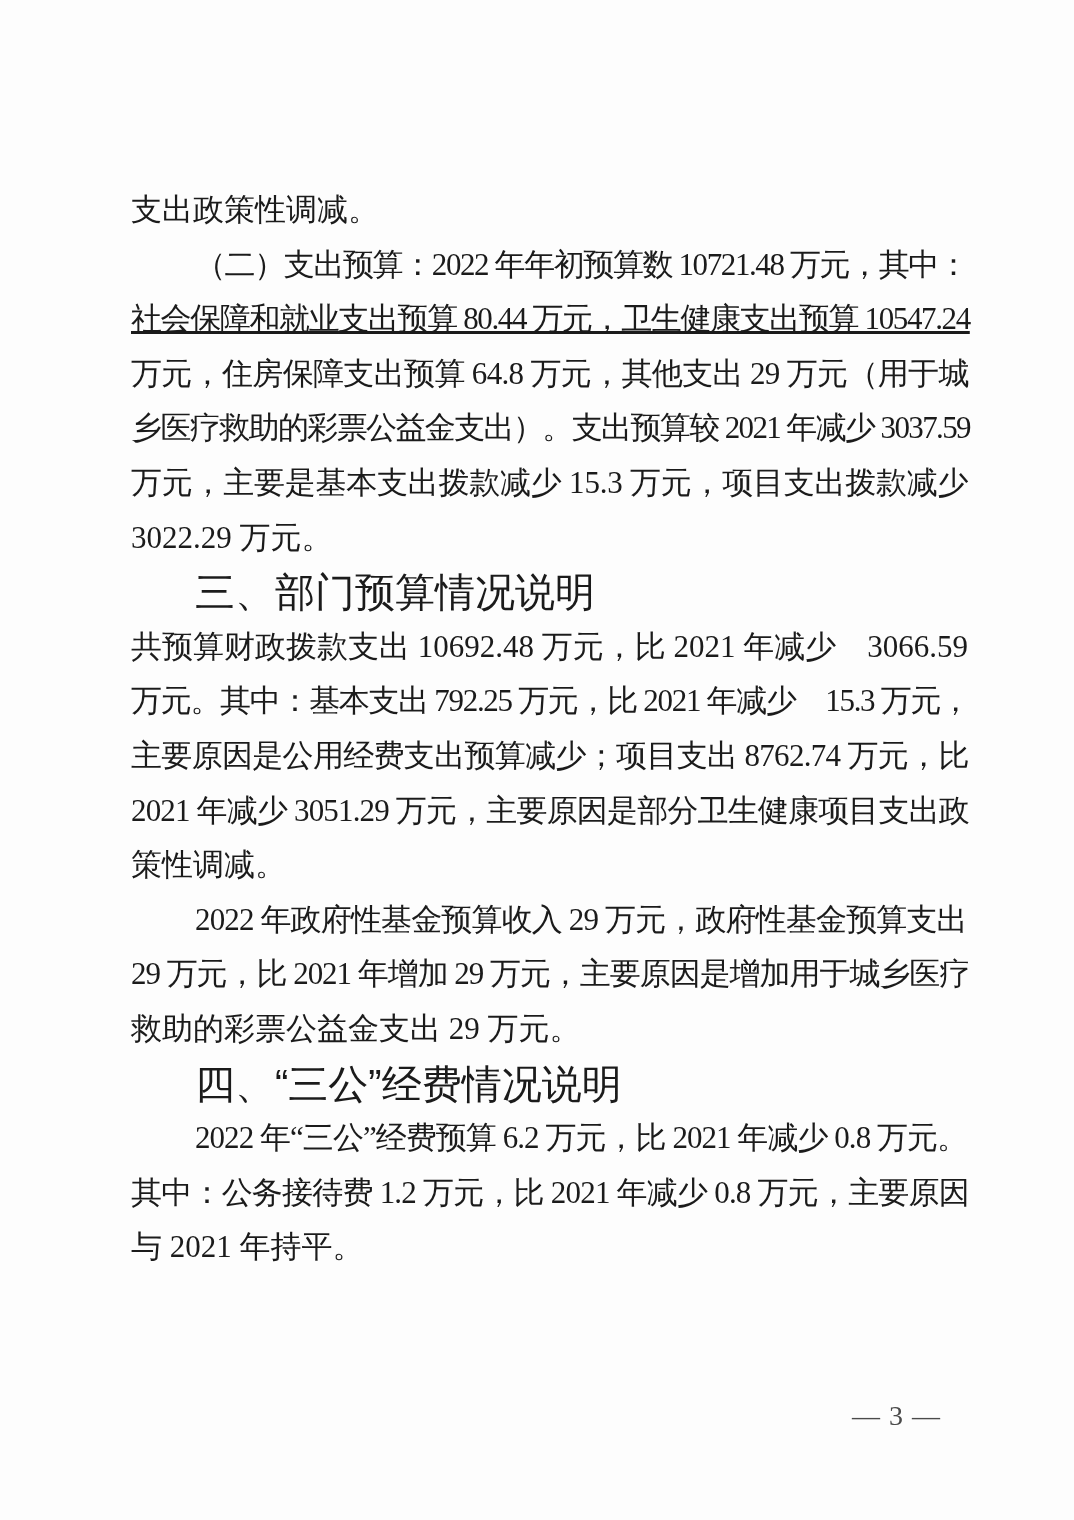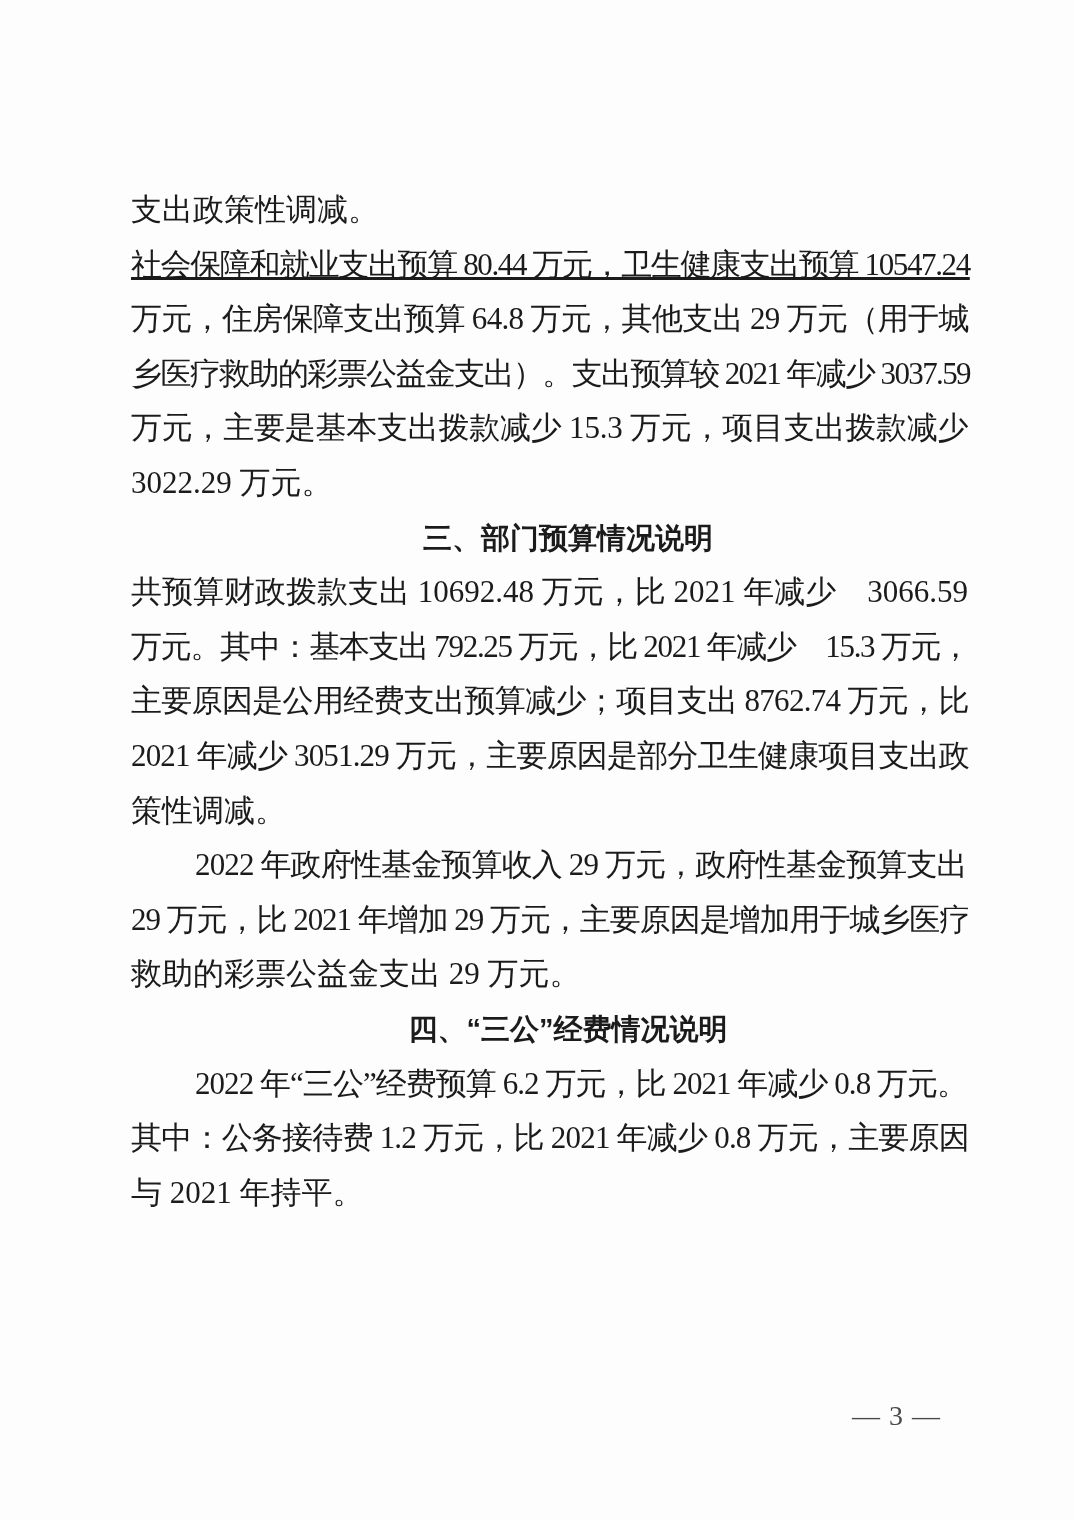--- a/index.html
+++ b/index.html
@@ -20,40 +20,40 @@
   }
   .line {
     white-space: nowrap;
     font-size: 31px;
     line-height: 54.6px;
     height: 54.6px;
   }
   .indent { padding-left: 64px; }
   .heading {
     font-family: "Liberation Sans", "DejaVu Sans", sans-serif;
-    font-weight: 700;
-    font-size: 29px;
-    text-align: center;
+    font-weight: 400;
+    font-size: 40px;
   }
   .pagenum {
     position: absolute;
     right: 133px;
     top: 1400px;
     font-size: 28px;
     color: #4a4a4a;
     letter-spacing: 1px;
     font-family: "Liberation Serif", "DejaVu Serif", serif;
   }
 </style>
 </head>
 <body>
 
 <div class="page">
   <div class="content">
     <div class="line"><span>支出政策性调减。</span></div>
+    <div class="line indent fill"><span style="letter-spacing: -1.4px;">（二）支出预算：2022 年年初预算数 10721.48 万元，其中：</span></div>
     <div class="line fill"><span style="letter-spacing: -1.38158px; text-decoration: underline;">社会保障和就业支出预算 80.44 万元，卫生健康支出预算 10547.24</span></div>
     <div class="line fill"><span style="letter-spacing: -0.661765px;">万元，住房保障支出预算 64.8 万元，其他支出 29 万元（用于城</span></div>
     <div class="line fill"><span style="letter-spacing: -1.62162px;">乡医疗救助的彩票公益金支出）。支出预算较 2021 年减少 3037.59</span></div>
     <div class="line fill"><span style="letter-spacing: -0.241935px; margin-top: 14px;">万元，主要是基本支出拨款减少 15.3 万元，项目支出拨款减少</span></div>
     <div class="line"><span>3022.29 万元。</span></div>
     <div class="line indent heading"><span>三、部门预算情况说明</span></div>
     <div class="line fill"><span style="letter-spacing: 0px;">共预算财政拨款支出 10692.48 万元，比 2021 年减少　3066.59</span></div>
     <div class="line fill"><span style="letter-spacing: -1.3125px;">万元。其中：基本支出 792.25 万元，比 2021 年减少　15.3 万元，</span></div>
     <div class="line fill"><span style="letter-spacing: -0.681818px;">主要原因是公用经费支出预算减少；项目支出 8762.74 万元，比</span></div>
     <div class="line fill"><span style="letter-spacing: -0.833333px;">2021 年减少 3051.29 万元，主要原因是部分卫生健康项目支出政</span></div>

